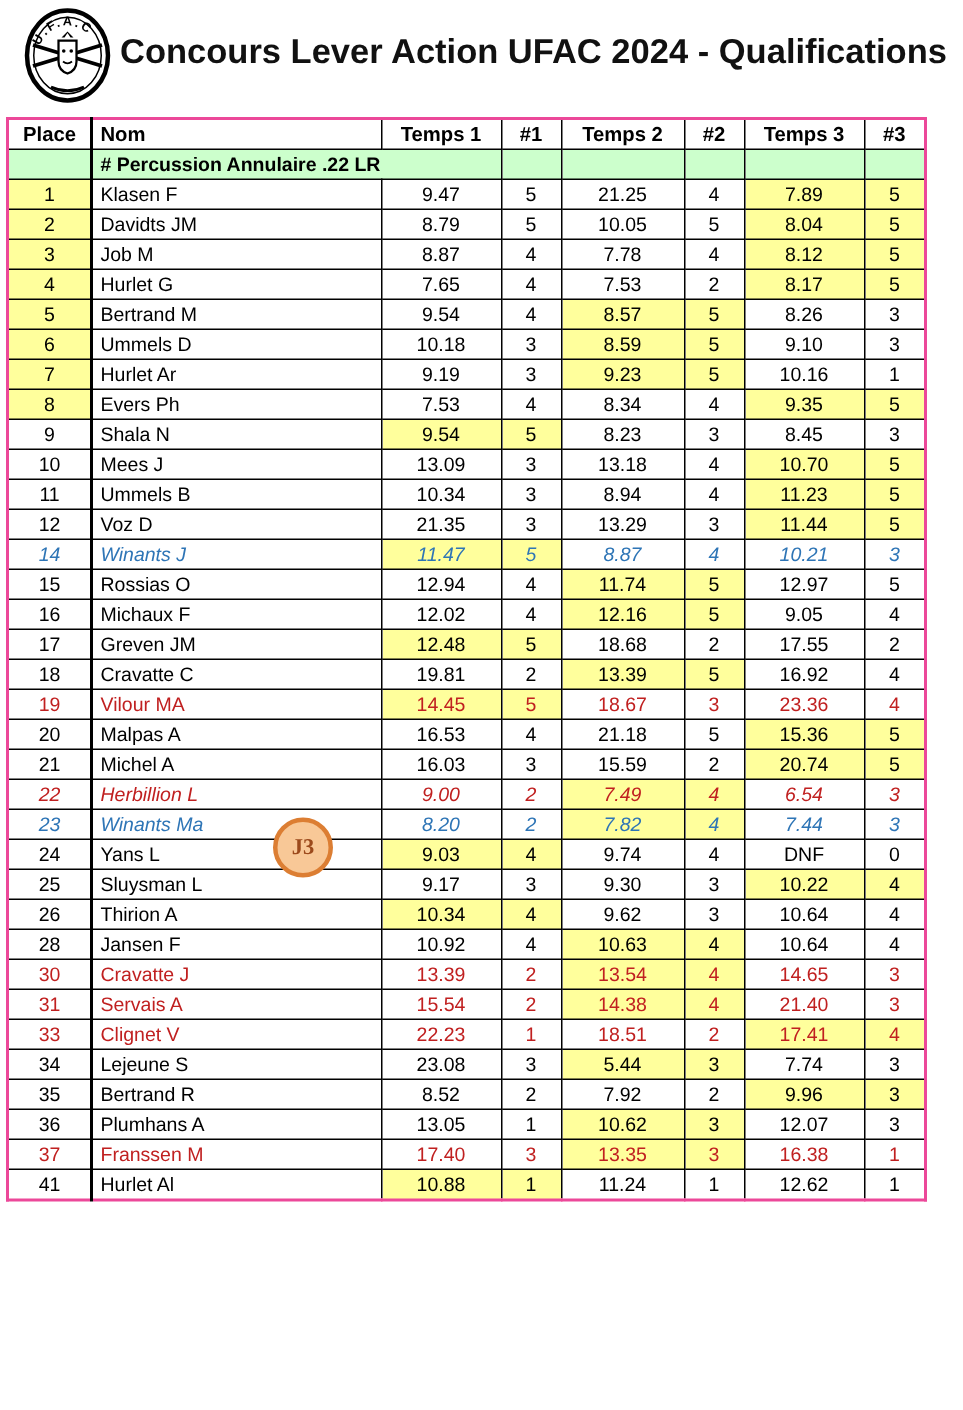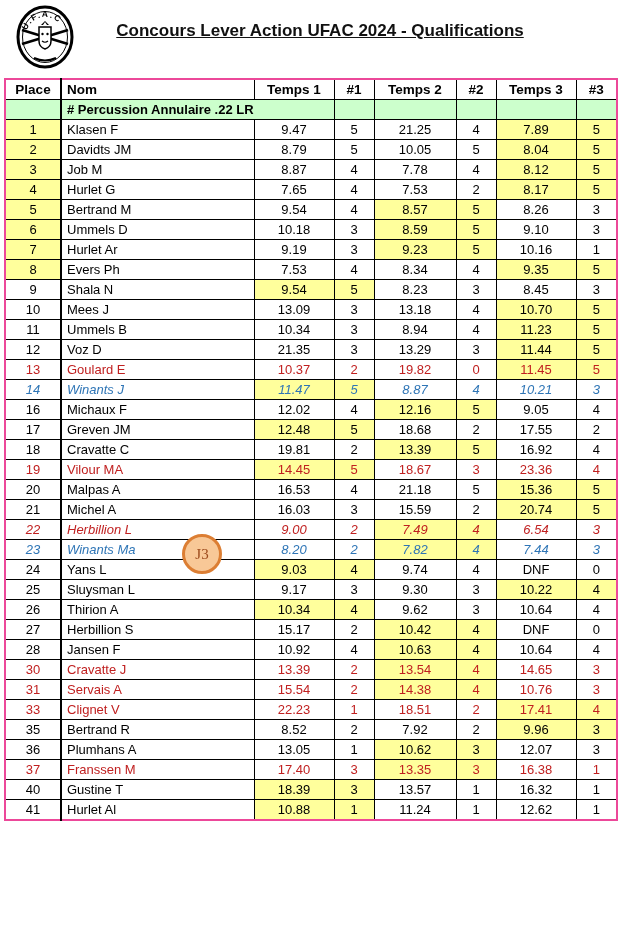--- a/index.html
+++ b/index.html
@@ -4,46 +4,46 @@
 <style>
   html,body{margin:0;padding:0;}
   body{
     width:642px;height:940px;background:#ffffff;position:relative;
     font-family:"Liberation Sans", sans-serif;color:#000;
     --yellow:#FFFF9C;--green:#CCFFCC;--red:#C02020;--blue:#2E75B6;
     --stampFill:#F8C897;--stampBorder:#DC7E33;--stampText:#9C4A1C;
   }
   .page-title{
     position:absolute;top:21px;left:80px;width:480px;text-align:center;
-    font-size:17px;font-weight:bold;color:#111;white-space:nowrap;text-decoration:underline;
+    font-size:23px;font-weight:bold;color:#111;white-space:nowrap;
   }
   .logo{position:absolute;left:14px;top:3px;}
   table.results{
     position:absolute;left:4px;top:78px;width:612px;
     border-collapse:collapse;table-layout:fixed;
     font-size:13px;border:2px solid #ec4899;
   }
   .results th,.results td{
     border:1px solid #000;height:19px;line-height:19px;padding:0;
     text-align:center;vertical-align:middle;overflow:hidden;white-space:nowrap;
   }
   .results th{font-weight:bold;font-size:13.5px;}
   .results .nomcol{text-align:left;padding-left:5px;}
   .results .placecol{border-right:2px solid #000;}
   .cat td{background:var(--green);font-weight:bold;}
   td.hl{background:var(--yellow);}
   tr.style-red td{color:var(--red);}
   tr.style-red-italic td{color:var(--red);font-style:italic;}
   tr.style-blue-italic td{color:var(--blue);font-style:italic;}
   .stamp{
-    position:absolute;left:182px;top:534px;width:34px;height:34px;
+    position:absolute;left:182px;top:545px;width:34px;height:34px;
     border-radius:50%;background:var(--stampFill);
     border:3px solid var(--stampBorder);color:var(--stampText);
     display:flex;align-items:center;justify-content:center;
-    font-family:"Liberation Serif", serif;font-weight:normal;font-size:15px;
+    font-family:"Liberation Serif", serif;font-weight:bold;font-size:15px;
   }
 </style>
 </head>
 <body style="--yellow: #FFFF9C; --green: #CCFFCC; --red: #C02020; --blue: #2E75B6; --stampFill: #F8C897; --stampBorder: #DC7E33; --stampText: #9C4A1C;">
 
 <svg class="logo" width="62" height="68" viewBox="0 0 62 68">
   <ellipse cx="31" cy="34" rx="27" ry="30" fill="#ffffff" stroke="#000" stroke-width="3"></ellipse>
   <ellipse cx="31" cy="34" rx="22.5" ry="25.5" fill="none" stroke="#000" stroke-width="1"></ellipse>
   <defs>
       <path id="arcTop" d="M 11,36 A 20,22 0 0 1 51,36" fill="none"></path>
@@ -213,41 +213,41 @@
       <tr class="style-normal">
         <td class="placecol">12</td>
         <td class="nomcol">Voz D</td>
         <td>21.35</td>
         <td>3</td>
         <td>13.29</td>
         <td>3</td>
         <td class="hl">11.44</td>
         <td class="hl">5</td>
       </tr>
-      <tr class="style-red">
-        <td class="placecol">13</td>
-        <td class="nomcol">Goulard E</td>
-        <td>10.37</td>
-        <td>2</td>
-        <td>19.82</td>
-        <td>0</td>
-        <td class="hl">11.45</td>
-        <td class="hl">5</td>
-      </tr>
       <tr class="style-blue-italic">
         <td class="placecol">14</td>
         <td class="nomcol">Winants J</td>
         <td class="hl">11.47</td>
         <td class="hl">5</td>
         <td>8.87</td>
         <td>4</td>
         <td>10.21</td>
         <td>3</td>
       </tr>
       <tr class="style-normal">
+        <td class="placecol">15</td>
+        <td class="nomcol">Rossias O</td>
+        <td>12.94</td>
+        <td>4</td>
+        <td class="hl">11.74</td>
+        <td class="hl">5</td>
+        <td>12.97</td>
+        <td>5</td>
+      </tr>
+      <tr class="style-normal">
         <td class="placecol">16</td>
         <td class="nomcol">Michaux F</td>
         <td>12.02</td>
         <td>4</td>
         <td class="hl">12.16</td>
         <td class="hl">5</td>
         <td>9.05</td>
         <td>4</td>
       </tr>
       <tr class="style-normal">
@@ -344,30 +344,20 @@
         <td class="placecol">26</td>
         <td class="nomcol">Thirion A</td>
         <td class="hl">10.34</td>
         <td class="hl">4</td>
         <td>9.62</td>
         <td>3</td>
         <td>10.64</td>
         <td>4</td>
       </tr>
       <tr class="style-normal">
-        <td class="placecol">27</td>
-        <td class="nomcol">Herbillion S</td>
-        <td>15.17</td>
-        <td>2</td>
-        <td class="hl">10.42</td>
-        <td class="hl">4</td>
-        <td>DNF</td>
-        <td>0</td>
-      </tr>
-      <tr class="style-normal">
         <td class="placecol">28</td>
         <td class="nomcol">Jansen F</td>
         <td>10.92</td>
         <td>4</td>
         <td class="hl">10.63</td>
         <td class="hl">4</td>
         <td>10.64</td>
         <td>4</td>
       </tr>
       <tr class="style-red">
@@ -380,34 +370,44 @@
         <td>14.65</td>
         <td>3</td>
       </tr>
       <tr class="style-red">
         <td class="placecol">31</td>
         <td class="nomcol">Servais A</td>
         <td>15.54</td>
         <td>2</td>
         <td class="hl">14.38</td>
         <td class="hl">4</td>
-        <td>10.76</td>
+        <td>21.40</td>
         <td>3</td>
       </tr>
       <tr class="style-red">
         <td class="placecol">33</td>
         <td class="nomcol">Clignet V</td>
         <td>22.23</td>
         <td>1</td>
         <td>18.51</td>
         <td>2</td>
         <td class="hl">17.41</td>
         <td class="hl">4</td>
       </tr>
       <tr class="style-normal">
+        <td class="placecol">34</td>
+        <td class="nomcol">Lejeune S</td>
+        <td>23.08</td>
+        <td>3</td>
+        <td class="hl">5.44</td>
+        <td class="hl">3</td>
+        <td>7.74</td>
+        <td>3</td>
+      </tr>
+      <tr class="style-normal">
         <td class="placecol">35</td>
         <td class="nomcol">Bertrand R</td>
         <td>8.52</td>
         <td>2</td>
         <td>7.92</td>
         <td>2</td>
         <td class="hl">9.96</td>
         <td class="hl">3</td>
       </tr>
       <tr class="style-normal">
@@ -421,30 +421,20 @@
         <td>3</td>
       </tr>
       <tr class="style-red">
         <td class="placecol">37</td>
         <td class="nomcol">Franssen M</td>
         <td>17.40</td>
         <td>3</td>
         <td class="hl">13.35</td>
         <td class="hl">3</td>
         <td>16.38</td>
-        <td>1</td>
-      </tr>
-      <tr class="style-normal">
-        <td class="placecol">40</td>
-        <td class="nomcol">Gustine T</td>
-        <td class="hl">18.39</td>
-        <td class="hl">3</td>
-        <td>13.57</td>
-        <td>1</td>
-        <td>16.32</td>
         <td>1</td>
       </tr>
       <tr class="style-normal">
         <td class="placecol">41</td>
         <td class="nomcol">Hurlet Al</td>
         <td class="hl">10.88</td>
         <td class="hl">1</td>
         <td>11.24</td>
         <td>1</td>
         <td>12.62</td>

